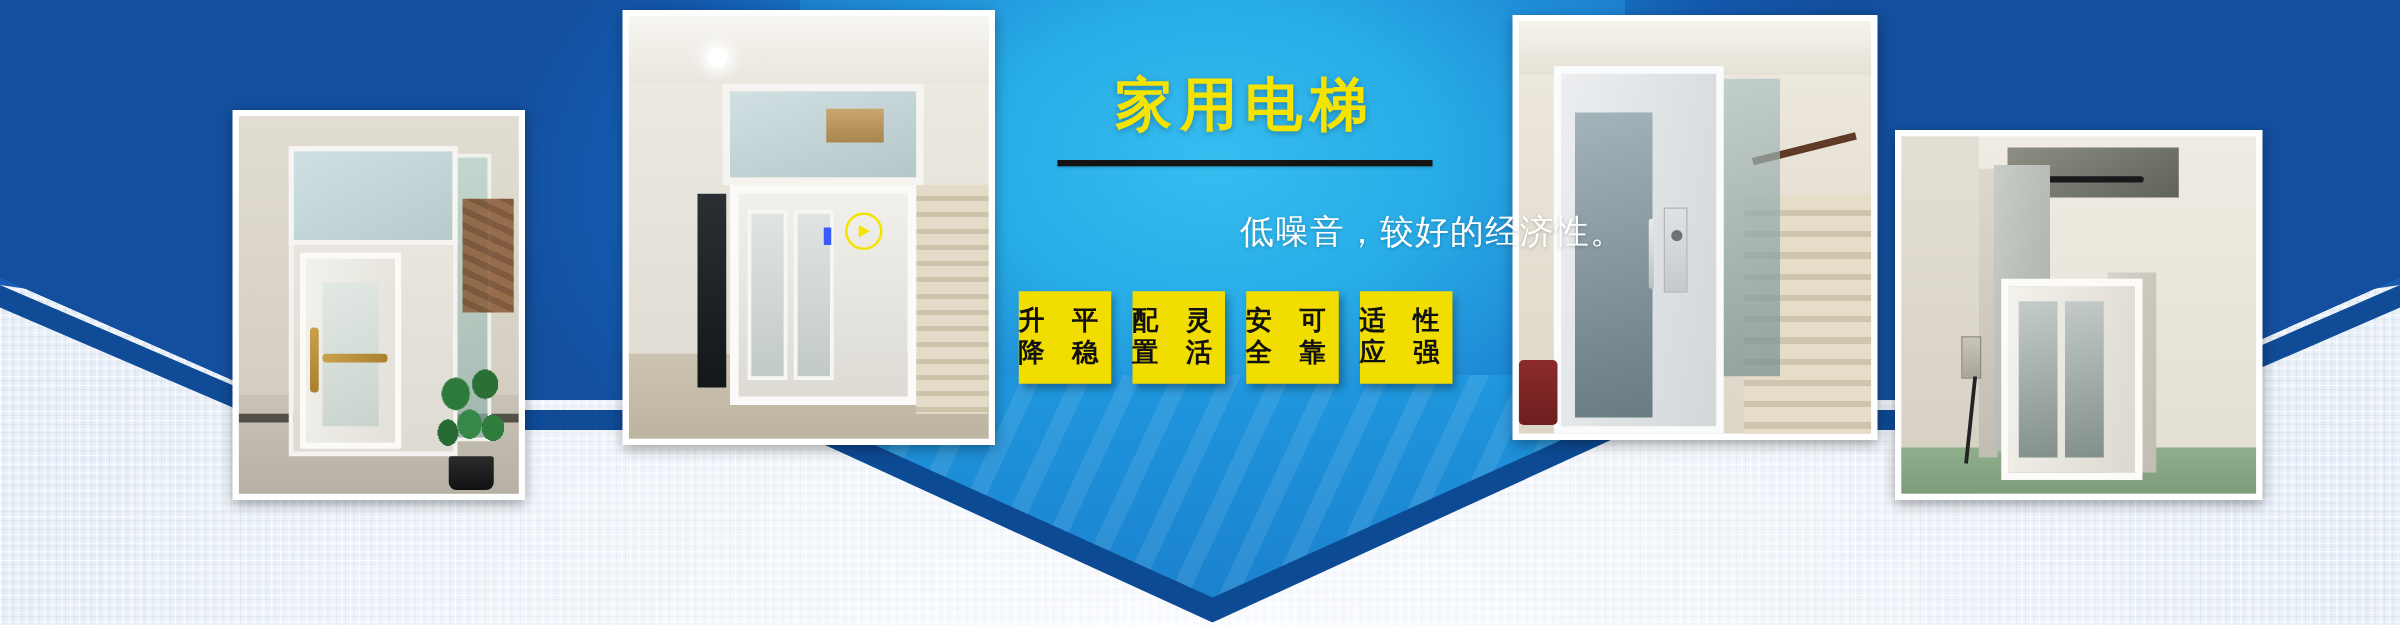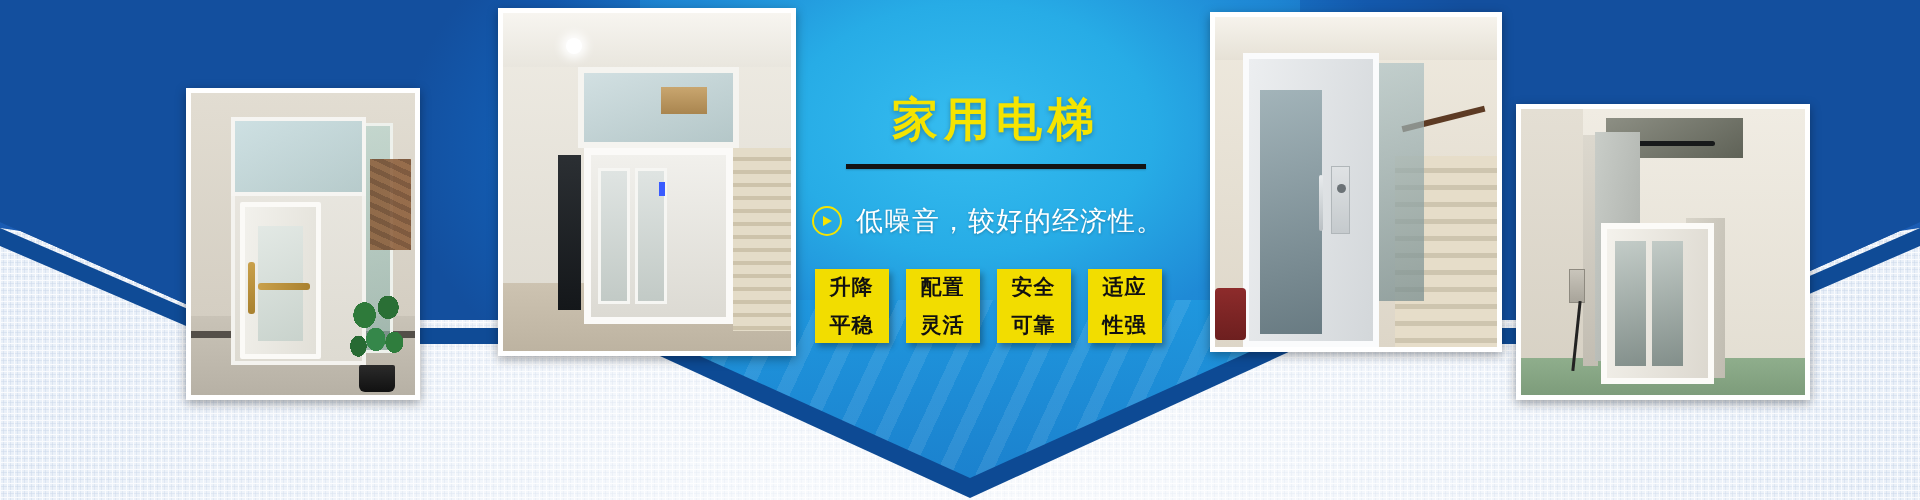--- a/index.html
+++ b/index.html
@@ -148,51 +148,51 @@
   .p4 .col2{position:absolute;left:22%;top:9%;width:5%;bottom:10%;background:linear-gradient(#dcd8ce,#c2bdb2);}
   .p4 .cabin{position:absolute;left:28%;top:40%;width:40%;bottom:4%;background:linear-gradient(100deg,#f4f2ec,#dcd8cf);border:6px solid #fcfbf8;box-sizing:border-box;}
   .p4 .g1{position:absolute;left:33%;top:46%;width:11%;bottom:10%;background:linear-gradient(170deg,rgba(190,200,196,.9),rgba(120,134,130,.9));}
   .p4 .g2{position:absolute;left:46%;top:46%;width:11%;bottom:10%;background:linear-gradient(170deg,rgba(190,200,196,.9),rgba(120,134,130,.9));}
   .p4 .side{position:absolute;left:58%;top:38%;width:14%;bottom:6%;background:linear-gradient(100deg,#d8d4c9,#c0bcb1);}
   .p4 .ctrl{position:absolute;left:17%;top:56%;width:5%;height:11%;background:linear-gradient(#c9c5bb,#a8a49a);border:1px solid #8e8a80;}
   .p4 .cord{position:absolute;left:19%;top:67%;width:3px;height:70px;background:#222;transform:rotate(6deg);}
   .p4 .floor{position:absolute;left:0;bottom:0;right:0;height:13%;background:linear-gradient(#8fae8c,#7d9c7b);}
 
   
-  .text-col{position:absolute;left:640px;top:60px;width:660px;height:320px;z-index:8;margin-top:36px;}
+  .text-col{position:absolute;left:640px;top:60px;width:660px;height:320px;z-index:8;}
   .title{
     text-align:center;color:#f5e400;
     font-size:46px;font-weight:bold;letter-spacing:6px;
     text-shadow:0 2px 5px rgba(0,0,0,.28);
     line-height:1;margin:0;padding:0 0 0 52px;
   }
   .divider{
     width:300px;height:5px;background:#141414;margin:22px auto 0;
     margin-left:auto;margin-right:auto;
     position:relative;left:26px;
     box-shadow:0 1px 2px rgba(0,0,0,.2);
   }
   .subtitle{
     margin:34px 0 0 0;padding-left:36px;
-    display:flex;align-items:center;justify-content:center;gap:14px;
+    display:flex;align-items:center;justify-content:space-between;gap:14px;
     color:#ffffff;font-size:27px;letter-spacing:1px;
     text-shadow:0 1px 3px rgba(0,0,0,.25);
   }
   .arrow-icon{
     width:26px;height:26px;flex:0 0 26px;border:2px solid #f5e400;border-radius:50%;
     display:flex;align-items:center;justify-content:center;
   }
   .arrow-icon svg{display:block;}
   .badges{
     margin-top:30px;padding-left:36px;
     display:flex;justify-content:center;gap:17px;
   }
   .badge{
     width:74px;height:74px;background:#f2dd00;color:#111;
-    display:flex;flex-direction:column;align-items:center;justify-content:center;
+    display:flex;flex-direction:row;align-items:center;justify-content:center;
     font-size:21px;font-weight:bold;line-height:1.25;letter-spacing:1px;
     box-shadow:3px 4px 6px rgba(0,0,0,.3);
     gap:12px;
   }
   .badge span{display:block;}
 </style>
 </head>
 <body>
 
 <div id="banner">

